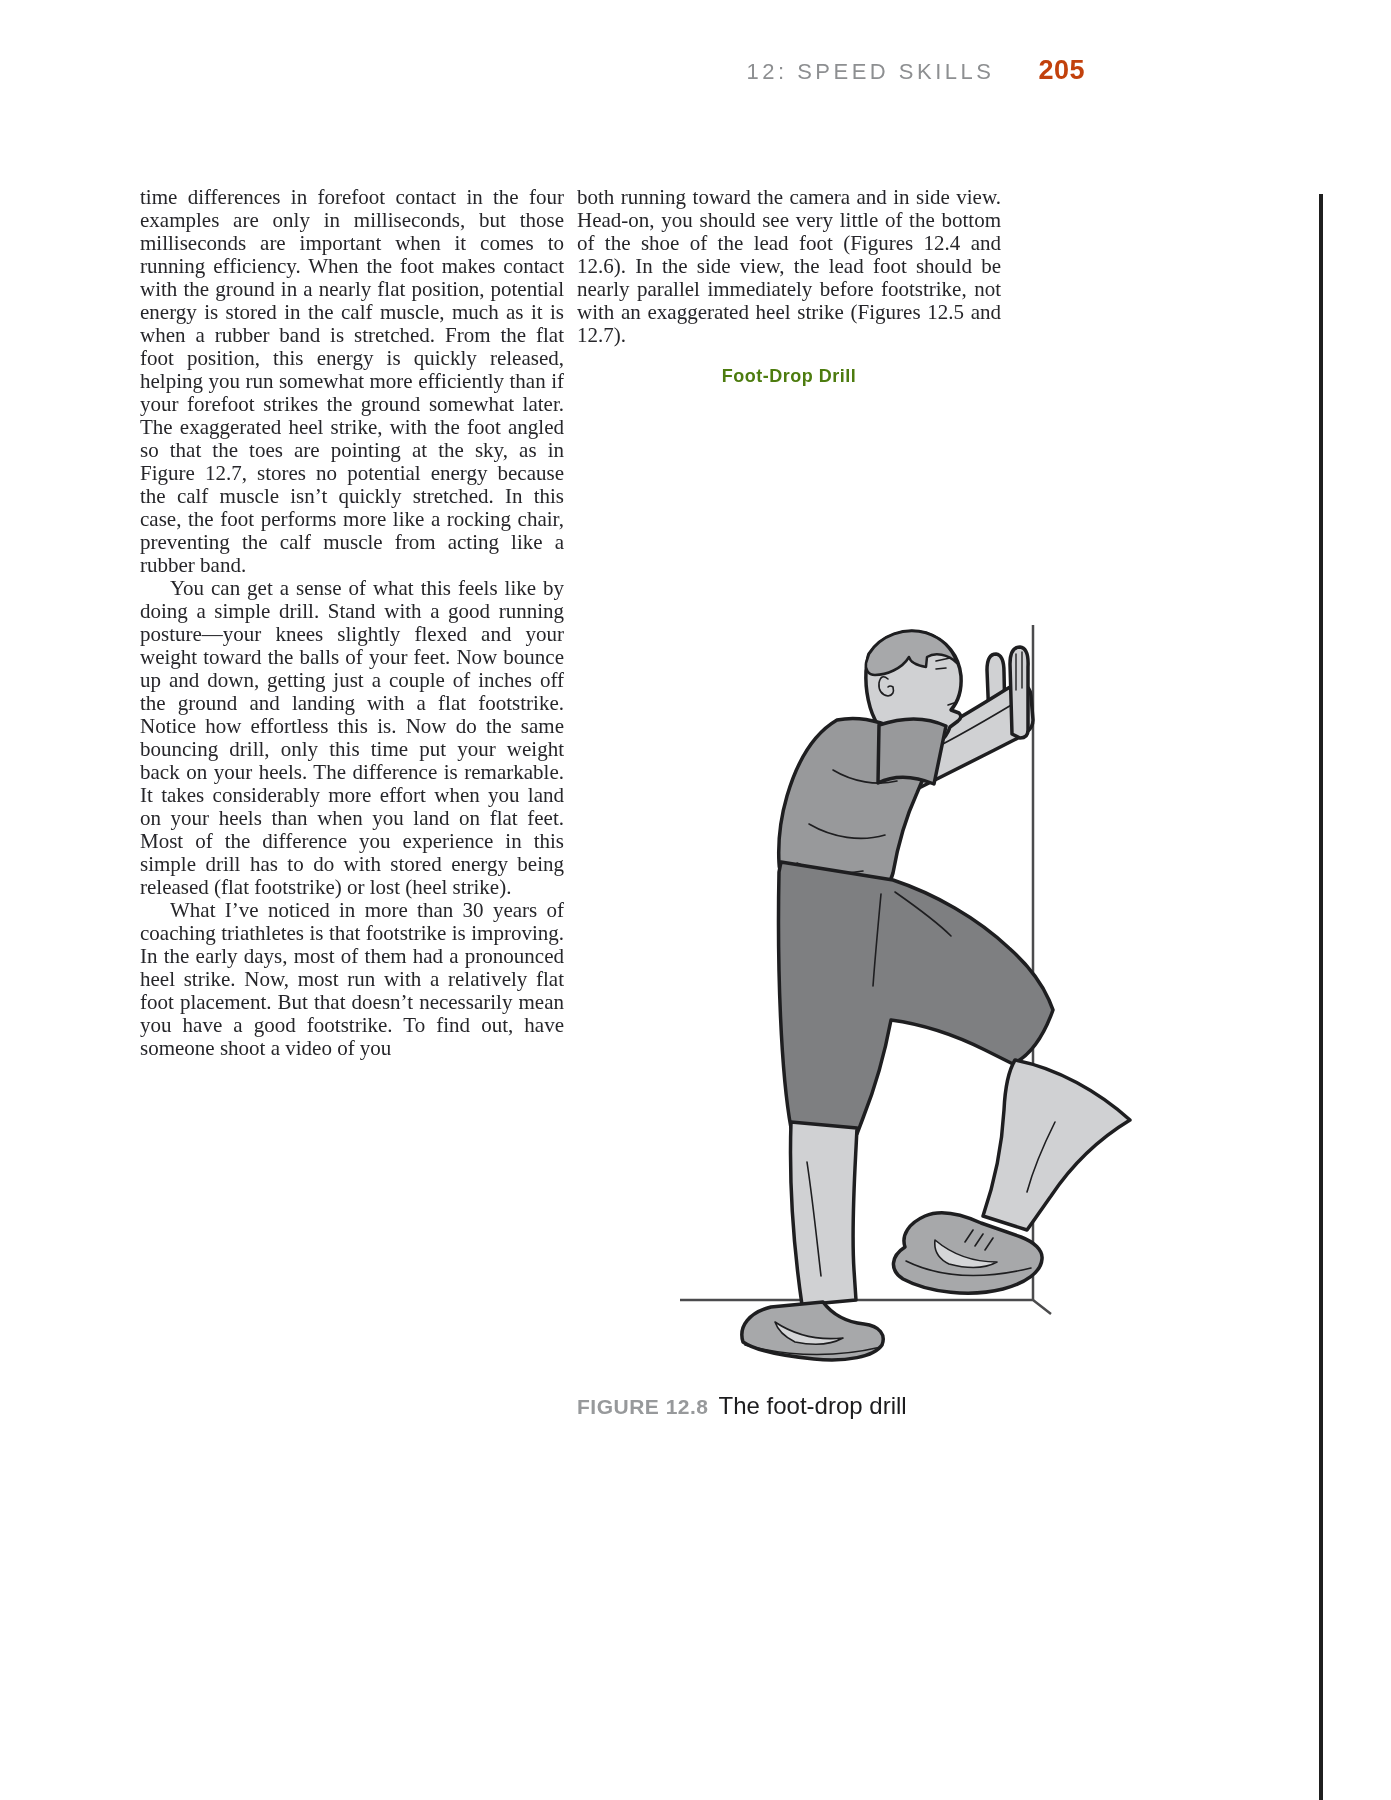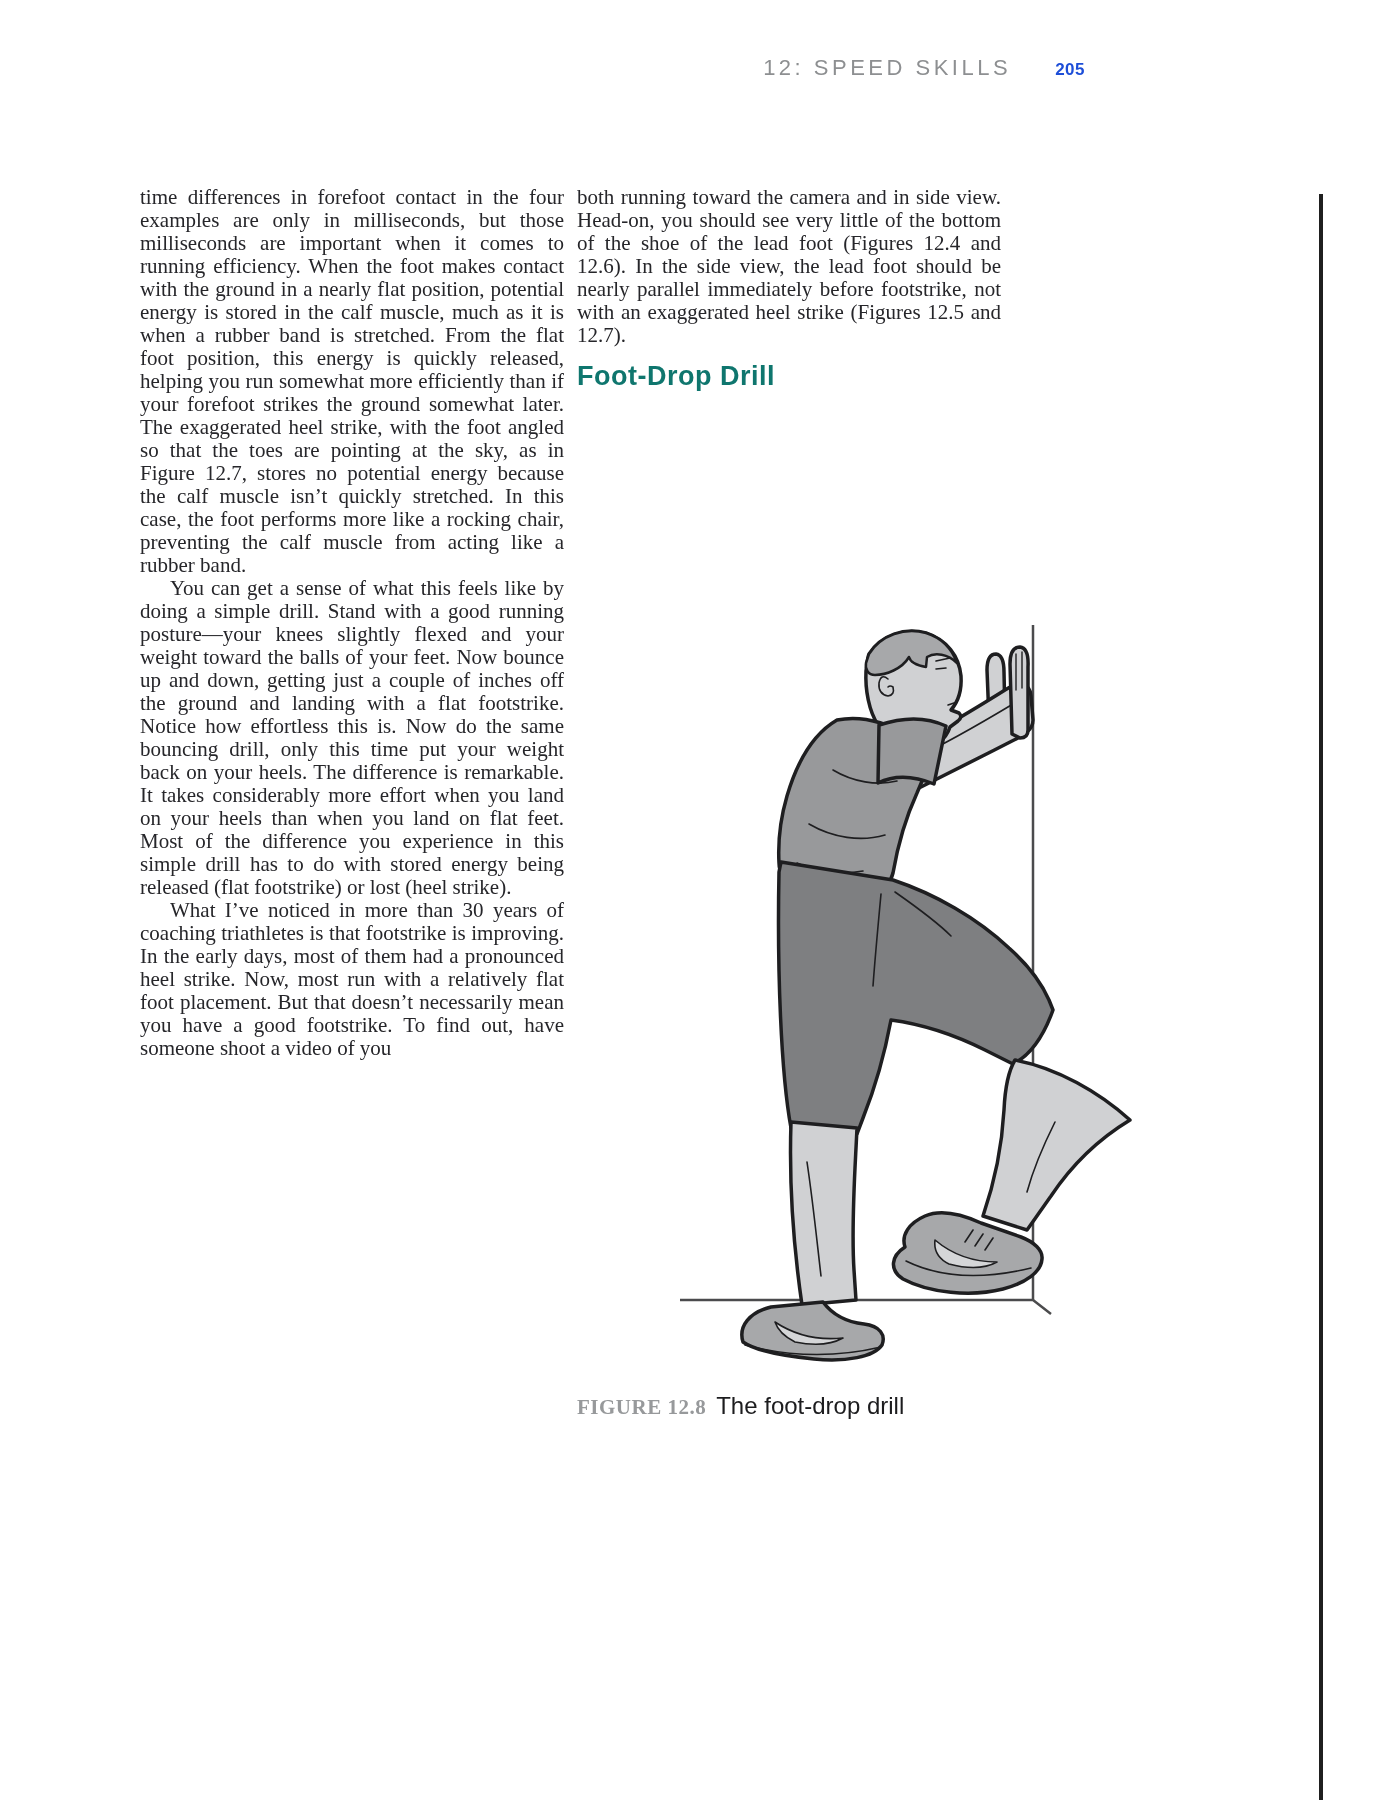--- a/index.html
+++ b/index.html
@@ -1,34 +1,34 @@
 <!DOCTYPE html>
 <html><head>
 <meta charset="utf-8">
 <style>
   html,body{margin:0;padding:0;background:#ffffff;}
   .page{position:relative;width:1391px;height:1800px;background:#ffffff;overflow:hidden;
         font-family:"Liberation Serif","DejaVu Serif",serif;color:#26262a;}
   
   .header{position:absolute;top:55px;left:600px;width:485px;display:flex;justify-content:flex-end;align-items:baseline;}
   .chapter-title{font-family:"Liberation Sans","DejaVu Sans",sans-serif;font-size:22px;letter-spacing:3.5px;color:#8d8f91;font-weight:400;}
-  .page-number{font-family:"Liberation Sans","DejaVu Sans",sans-serif;font-size:17px;font-weight:700;color:#1d4ed8;margin-left:44px;letter-spacing:0.5px;}
+  .page-number{font-family:"Liberation Sans","DejaVu Sans",sans-serif;font-size:27px;font-weight:700;color:#c2410c;margin-left:44px;letter-spacing:0.5px;}
   
   .col{position:absolute;width:424px;font-size:21px;line-height:23px;text-align:justify;}
   .col p{margin:0;padding:0;}
   .col p.indent{text-indent:30px;}
   #left-col{left:140px;top:186px;}
   #right-col-top{left:577px;top:186px;}
   #right-col-bottom{left:577px;top:1448px;}
-  .section-heading{font-family:"Liberation Sans","DejaVu Sans",sans-serif;font-size:27px;font-weight:700;
-                   letter-spacing:0.5px;color:#0f766e;margin:18px 0 10px 0;text-align:left;}
+  .section-heading{font-family:"Liberation Sans","DejaVu Sans",sans-serif;font-size:18px;font-weight:700;
+                   letter-spacing:0.5px;color:#4d7c0f;margin:18px 0 10px 0;text-align:center;}
   
   .figure-wrap{position:absolute;left:585px;top:562px;width:600px;height:800px;}
   .caption{position:absolute;left:577px;top:1392px;width:460px;text-align:left;}
-  .caption-label{font-family:Liberation Serif, serif;font-size:21px;font-weight:700;color:#97999b;letter-spacing:0.5px;}
+  .caption-label{font-family:Liberation Sans, sans-serif;font-size:21px;font-weight:700;color:#97999b;letter-spacing:0.5px;}
   .caption-text{font-family:"Liberation Sans","DejaVu Sans",sans-serif;font-size:24px;color:#1c1c1e;margin-left:10px;}
   
   .edge-rule{position:absolute;left:1319px;top:194px;width:4px;height:1606px;background:#1f1f1f;}
 </style>
 </head>
 <body>
 
 <div class="page">
 
   <div class="header">

